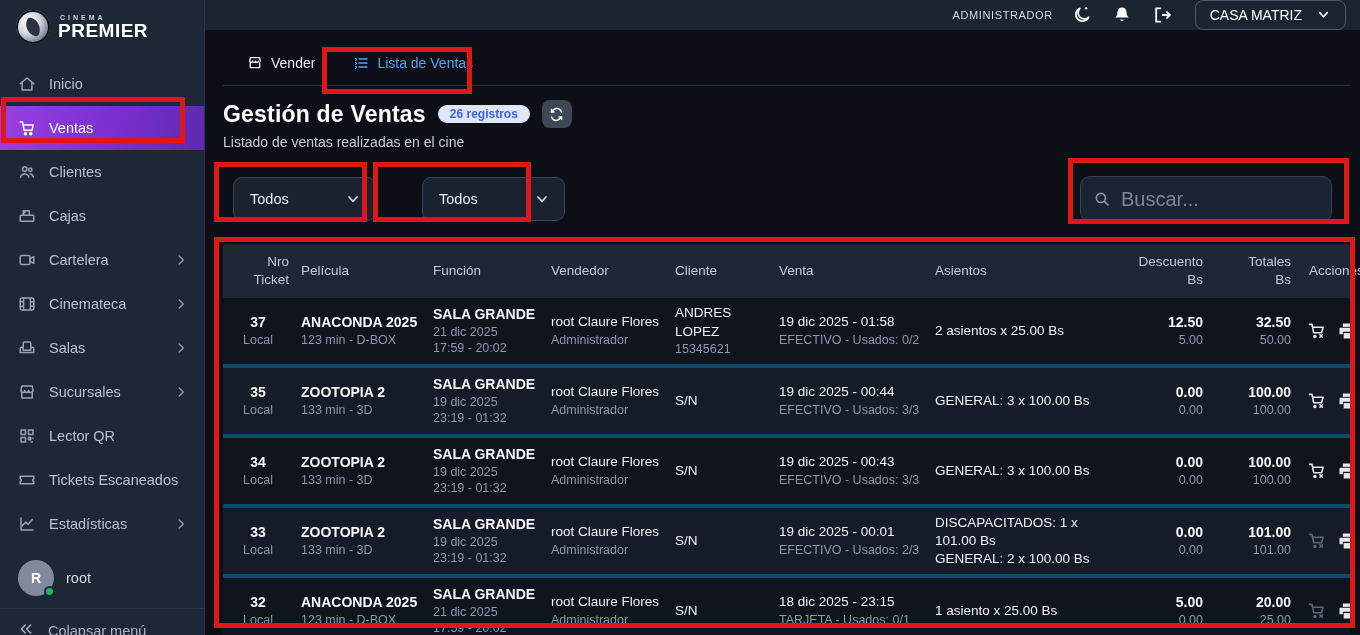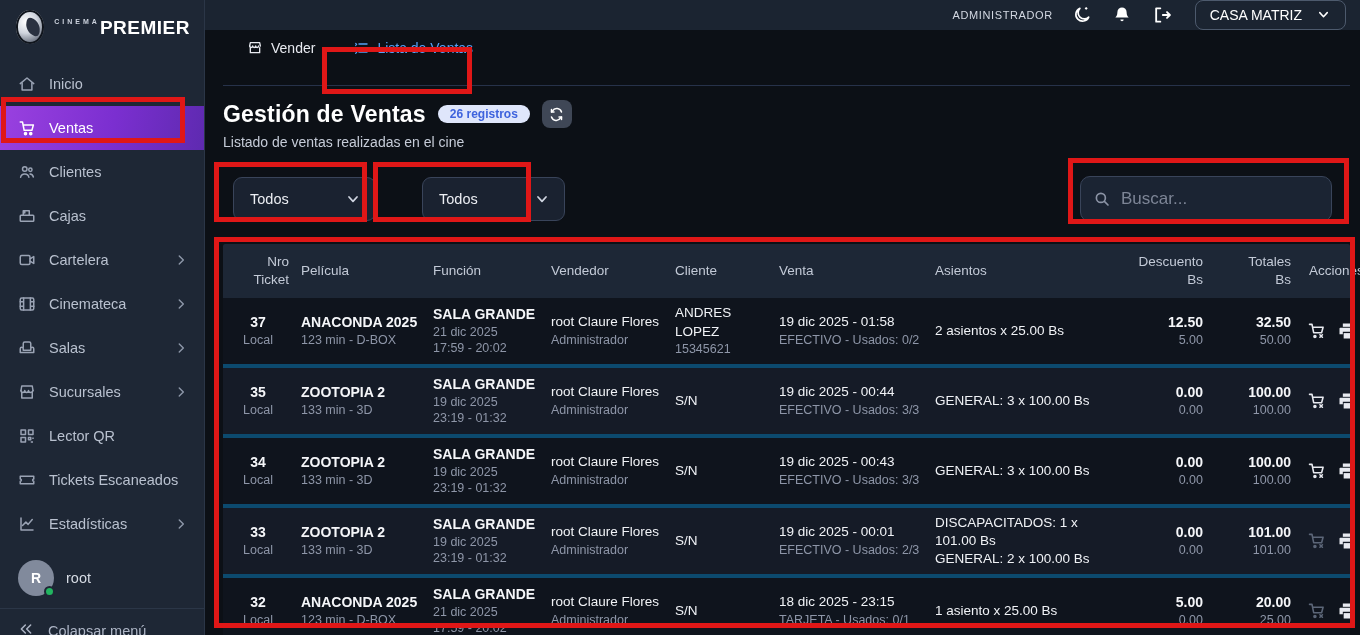--- a/index.html
+++ b/index.html
@@ -6,21 +6,21 @@
   html,body { width:1360px; height:635px; overflow:hidden; }
   body { font-family:"Liberation Sans", sans-serif; background:#0c1016; color:#e8eaf0; position:relative; }
 
   .app { display:flex; width:1360px; height:635px; position:relative; }
 
   
   .sidebar { width:205px; min-width:205px; background:#1e2735; border-right:1px solid #2b3647; display:flex; flex-direction:column; position:relative; z-index:1; }
   .logo-row { display:flex; align-items:center; gap:8px; padding:10px 14px 18px 16px; }
   .logo-mark { width:34px; height:34px; border-radius:50%; background:radial-gradient(circle at 35% 35%, #ffffff 0%, #cfd4dd 40%, #6b7280 75%, #3b4252 100%); position:relative; box-shadow:0 0 0 2px #10151d inset; }
   .logo-mark::after { content:""; position:absolute; left:9px; top:9px; width:16px; height:16px; border-radius:4px 14px 4px 14px; background:#2a3140; transform:rotate(20deg); }
-  .logo-text { display:flex; flex-direction:row; line-height:1; }
+  .logo-text { display:flex; flex-direction:column; line-height:1; }
   .logo-top { font-size:7px; letter-spacing:3px; color:#cdd3de; font-weight:bold; margin-left:2px; }
   .logo-main { font-size:19px; font-weight:bold; color:#ffffff; letter-spacing:0.5px; }
 
   .nav { display:flex; flex-direction:column; }
   .nav-item { display:flex; align-items:center; gap:13px; height:44px; padding:0 16px 0 18px; color:#b9c1cf; font-size:14.5px; cursor:pointer; position:relative; }
   .nav-item .icn { width:18px; height:18px; flex:0 0 18px; display:flex; align-items:center; justify-content:center; color:#9aa3b4; }
   .nav-item .chev { margin-left:auto; color:#8e98a9; display:flex; }
   .nav-item.active { background:linear-gradient(100deg,#9a41e0 0%, #7b2fd0 55%, #5e2ab0 100%); color:#ffffff; }
   .nav-item.active .icn { color:#ffffff; }
 
@@ -34,40 +34,40 @@
 
   
   .main { flex:1; display:flex; flex-direction:column; min-width:0; }
   .topbar { height:40px; background:#1b2431; display:flex; align-items:center; justify-content:flex-end; gap:18px; padding:0 14px 0 0; }
   .role-label { font-size:11px; letter-spacing:0.6px; color:#d3d8e2; }
   .top-icon { width:22px; height:22px; color:#ffffff; display:flex; align-items:center; justify-content:center; cursor:pointer; }
   .branch-btn { display:flex; gap:14px; border:1px solid #4d5a6d; border-radius:8px; padding:6px 14px; color:#ffffff; font-size:14px; cursor:pointer; background:transparent; margin-left:4px; }
 
   .content { flex:1; background:#0c1016; padding:0 0 0 18px; position:relative; }
 
-  .tabs { display:flex; align-items:flex-start; gap:34px; height:56px; border-bottom:1px solid #27324a; padding-left:22px; margin-right:10px; }
+  .tabs { display:flex; align-items:flex-end; gap:34px; height:56px; border-bottom:1px solid #27324a; padding-left:22px; margin-right:10px; }
   .tab { display:flex; align-items:center; gap:8px; padding:10px 2px 14px 2px; font-size:14px; color:#e8eaf0; cursor:pointer; }
   .tab .icn { display:flex; color:#e8eaf0; }
   .tab.active { color:#56a0f5; }
   .tab.active .icn { color:#56a0f5; }
 
   .page-head { display:flex; align-items:center; gap:12px; margin:14px 0 2px 0; }
   .page-title { font-size:23px; font-weight:bold; color:#ffffff; letter-spacing:0.2px; }
   .badge { background:#dfe6fb; color:#3e63dd; font-size:12px; padding:2px 12px; border-radius:12px; font-weight:bold; }
   .refresh-btn { width:30px; height:28px; background:#3f4756; border-radius:8px; display:flex; align-items:center; justify-content:center; color:#ffffff; cursor:pointer; }
   .page-sub { font-size:14px; color:#c6ccd8; margin-top:6px; }
 
   .filter-row { display:flex; align-items:center; margin-top:26px; gap:24px; }
   .select { width:143px; height:44px; background:#1a2230; border:1px solid #39445a; border-radius:9px; display:flex; align-items:center; justify-content:space-between; padding:0 14px 0 16px; font-size:14.5px; color:#eceef3; cursor:pointer; }
   .select .chev { color:#cfd5e0; display:flex; }
   .select-1 { margin-left:10px; }
   .select-2 { margin-left:22px; }
   .search-wrap { margin-left:auto; margin-right:28px; width:252px; height:46px; background:#1b2433; border:1px solid #39445a; border-radius:10px; display:flex; align-items:center; gap:10px; padding:0 12px; }
   .search-wrap .icn { color:#8b93a5; display:flex; }
-  .search-input { background:transparent; border:none; outline:none; color:#ef4444; font-size:17px; width:180px; font-family:"Liberation Sans", sans-serif; }
+  .search-input { background:transparent; border:none; outline:none; color:#ef4444; font-size:20px; width:180px; font-family:"Liberation Sans", sans-serif; }
   .search-input::placeholder { color:#7d8596; }
 
   
   .table-wrap { margin-top:22px; margin-right:10px; }
   .thead, .trow { display:grid; grid-template-columns:70px 128px 114px 120px 100px 152px 184px 88px 84px 74px; column-gap:4px; align-items:center; }
   .thead { background:#1d2736; height:54px; color:#c3cad7; font-size:13.5px; border-radius:2px 2px 0 0; }
   .th { padding:0 4px; white-space:pre-line; text-align:left; line-height:1.3; }
   .th.center { text-align:right; }
   .th.right { text-align:right; }
   .trow { height:70px; border-bottom:4px solid #0c4a6e; font-size:13.5px; }

